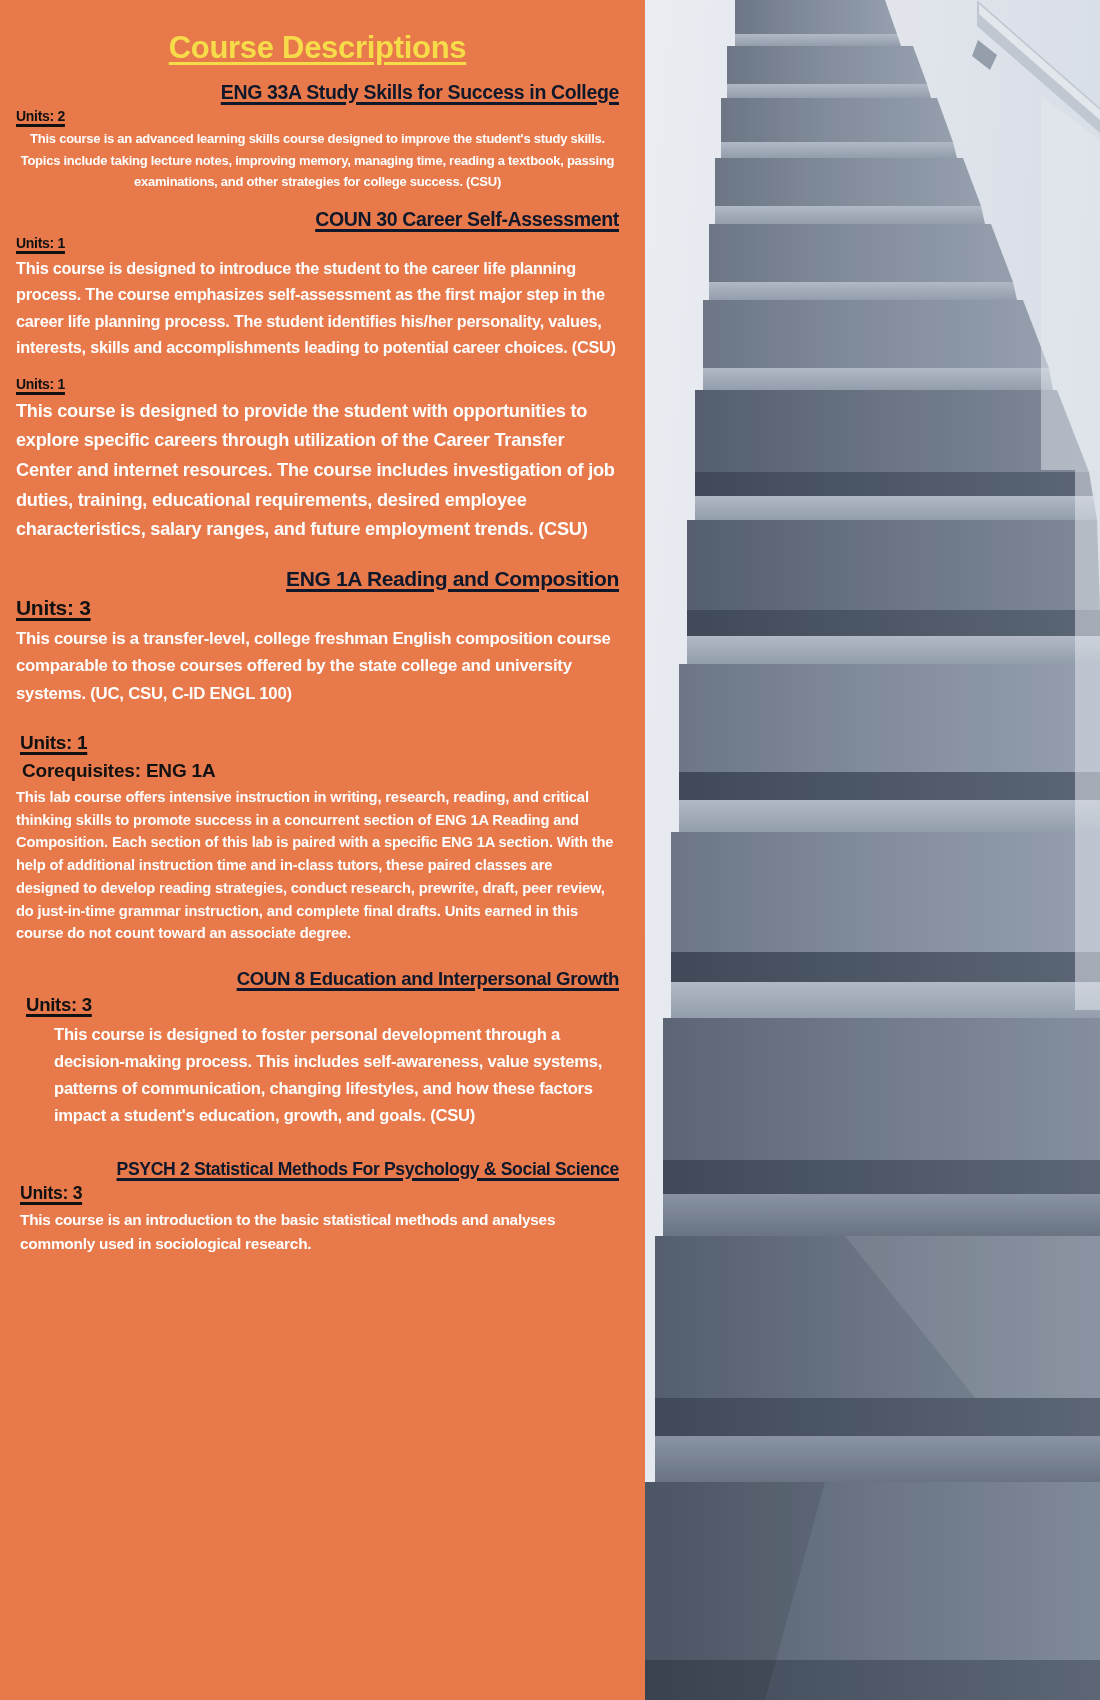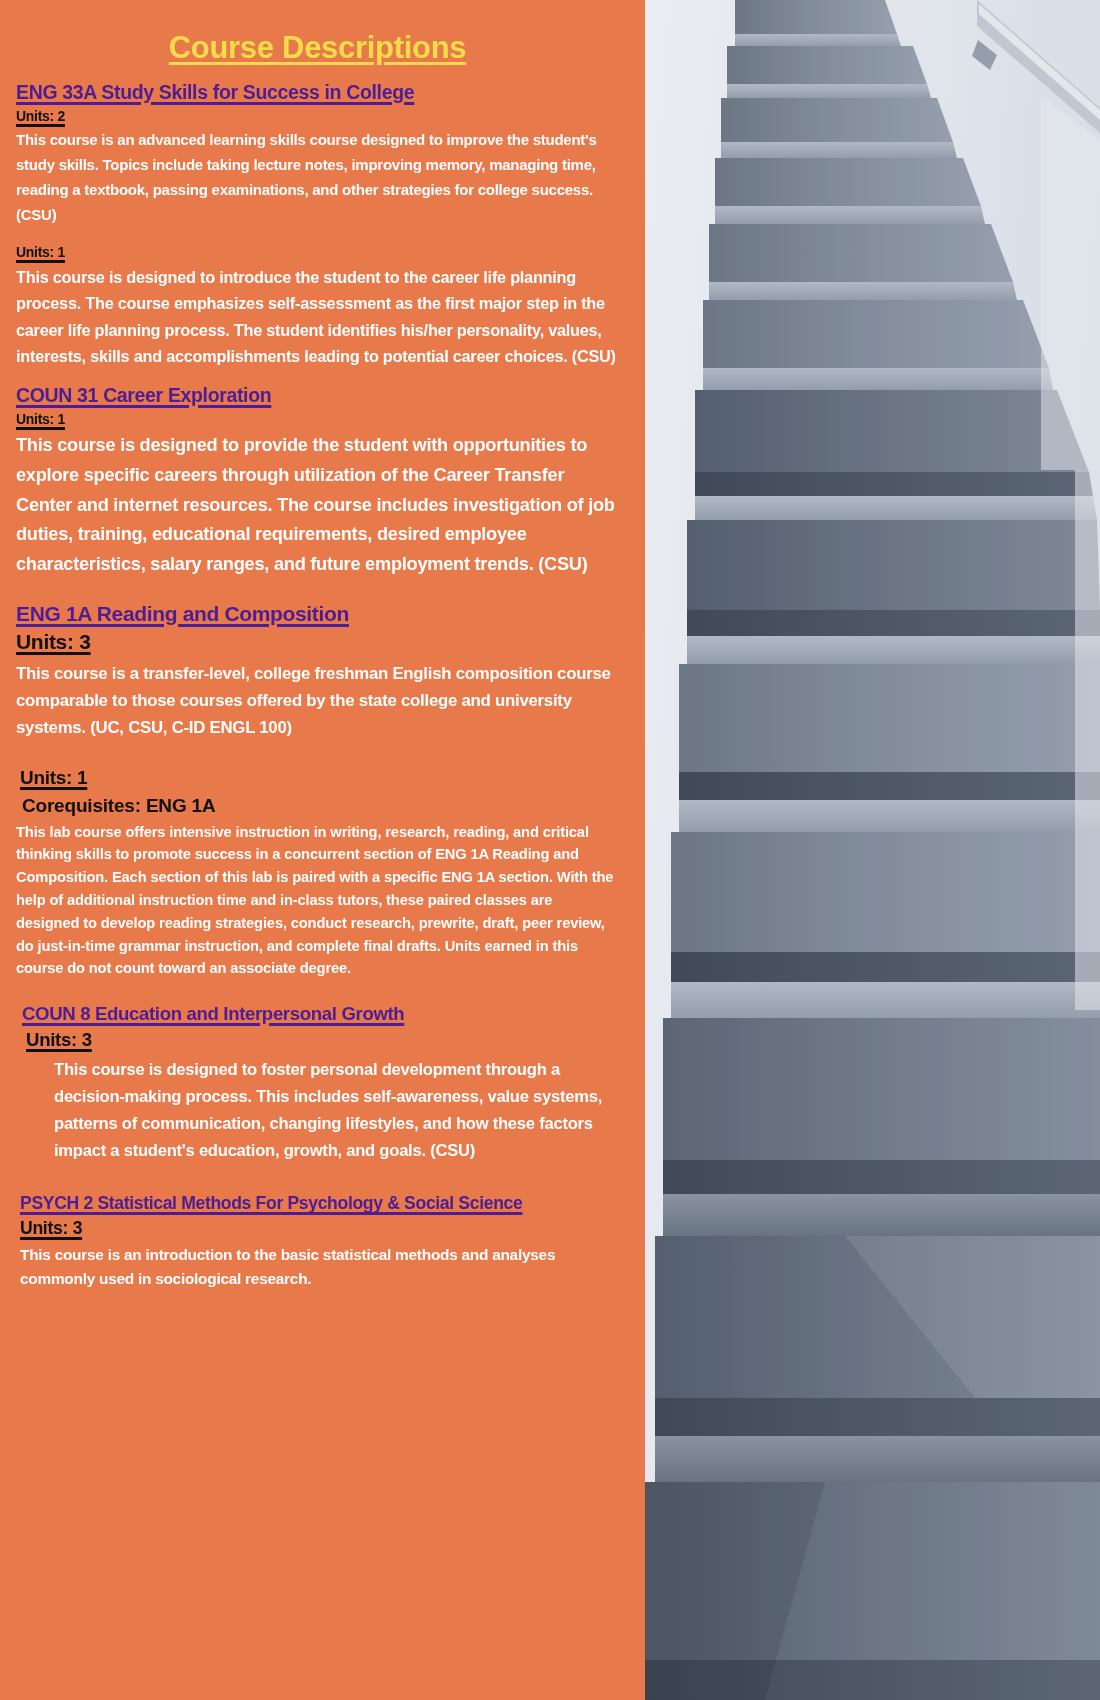--- a/index.html
+++ b/index.html
@@ -27,29 +27,30 @@
     letter-spacing:-0.3px;
     text-decoration:underline;
     text-underline-offset:4px;
     text-decoration-thickness:3px;
     margin:12px 0 14px 0;
   }
 
   .course { margin-bottom:4px; }
 
   .course-heading {
-    color:#4c1d95;
+    color:#0f172a;
     font-size:19.5px;
     font-weight:bold;
     letter-spacing:-0.35px;
     text-decoration:underline;
     text-underline-offset:3px;
     text-decoration-thickness:2.5px;
     line-height:1.32;
     white-space:nowrap;
+    text-align:right;
   }
   .course-units {
     color:#111111;
     font-size:14px;
     font-weight:bold;
     letter-spacing:-0.3px;
     text-decoration:underline;
     text-underline-offset:3px;
     text-decoration-thickness:2.5px;
     line-height:1.45;
@@ -68,21 +69,21 @@
     color:#FFFFFF;
     font-size:16.6px;
     font-weight:bold;
     letter-spacing:-0.25px;
     line-height:1.66;
     margin-top:1px;
   }
 
   
   .c-eng33a  { margin-top:2px; }
-  .c-eng33a .course-desc { font-size:15px; }
+  .c-eng33a .course-desc { font-size:13px;text-align:center; }
 
   .c-coun30  { margin-top:14px; }
   .c-coun30 .course-desc { font-size:16.3px; line-height:1.62; }
 
   .c-coun31  { margin-top:14px; }
   .c-coun31 .course-desc { font-size:18.2px; line-height:1.63; }
 
   .c-eng1a   { margin-top:20px; }
   .c-eng1a .course-heading { font-size:21px; }
   .c-eng1a .course-units { font-size:21px; }
@@ -121,26 +122,26 @@
 
     <div class="doc-title">Course Descriptions</div>
 
     <div class="course c-eng33a">
       <div class="course-heading">ENG 33A Study Skills for Success in College </div>
       <div><span class="course-units">Units: 2</span></div>
       <div class="course-desc">This course is an advanced learning skills course designed to improve the student's study skills. Topics include taking lecture notes, improving memory, managing time, reading a textbook, passing examinations, and other strategies for college success. (CSU)</div>
     </div>
 
     <div class="course c-coun30">
+      <div class="course-heading">COUN 30 Career Self-Assessment </div>
       <div><span class="course-units">Units: 1</span></div>
       <div class="course-desc">This course is designed to introduce the student to the career life planning process. The course emphasizes self-assessment as the first major step in the career life planning process. The student identifies his/her personality, values, interests, skills and accomplishments leading to potential career choices. (CSU)</div>
     </div>
 
     <div class="course c-coun31">
-      <div class="course-heading">COUN 31 Career Exploration </div>
       <div><span class="course-units">Units: 1</span></div>
       <div class="course-desc">This course is designed to provide the student with opportunities to explore specific careers through utilization of the Career Transfer Center and internet resources. The course includes investigation of job duties, training, educational requirements, desired employee characteristics, salary ranges, and future employment trends. (CSU)</div>
     </div>
 
     <div class="course c-eng1a">
       <div class="course-heading">ENG 1A Reading and Composition</div>
       <div><span class="course-units">Units: 3</span></div>
       <div class="course-desc">This course is a transfer-level, college freshman English composition course comparable to those courses offered by the state college and university systems. (UC, CSU, C-ID ENGL 100)</div>
     </div>
 

